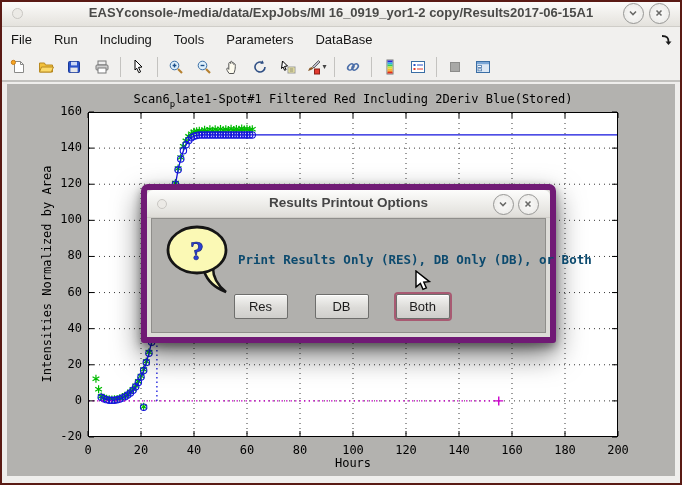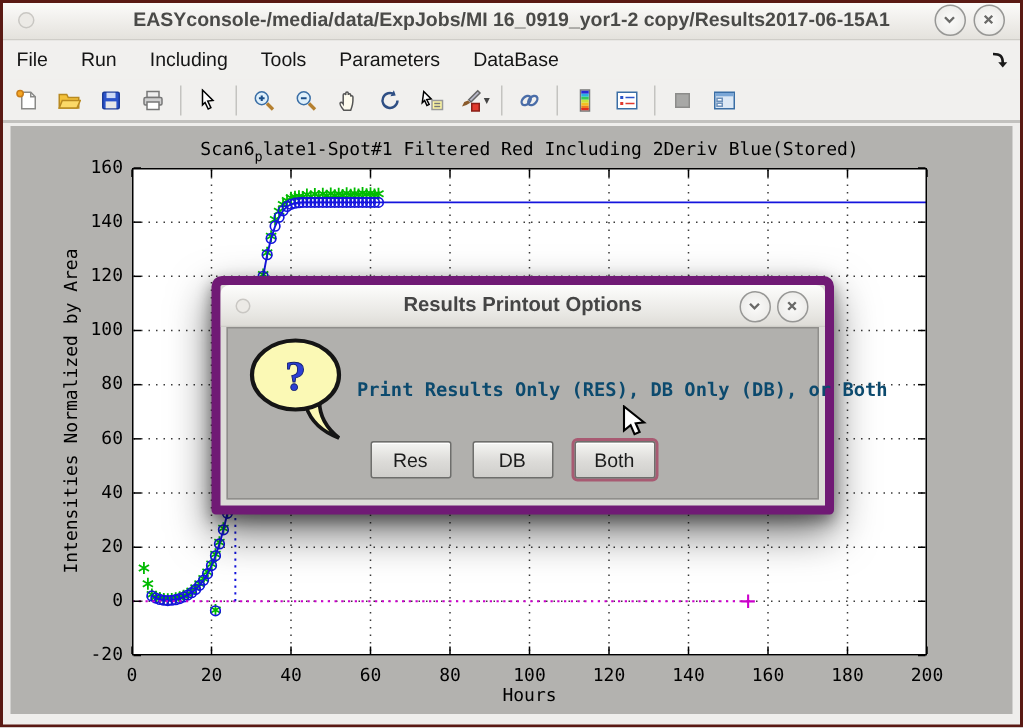--- a/index.html
+++ b/index.html
@@ -50,21 +50,21 @@
   .dialog-titlebar{position:absolute;left:0;top:0;right:0;height:27px;border-radius:6px 6px 0 0;
     background:linear-gradient(#fdfdfc,#e7e6e2 75%,#dedcd7);border-bottom:1px solid #cfcdc8;}
   .dialog-title{position:absolute;left:0;right:0;top:5px;text-align:center;font-size:13.5px;font-weight:bold;color:#454545;}
   .dialog-titlebar .menu-dot{position:absolute;left:10px;top:9px;width:8px;height:8px;border-radius:50%;
     border:1.5px solid #c9c7c3;background:#eceae6;}
   .dlg-shade{right:36px;top:4px;} .dlg-close{right:11px;top:4px;}
   .dialog-body{position:absolute;left:4px;right:4px;top:28px;bottom:4px;background:#b1b0ad;border:1px solid #8f8e8b;}
   .bubble{position:absolute;left:12px;top:4px;}
   .dialog-message{position:absolute;left:86px;top:33px;font-family:"DejaVu Sans Mono",monospace;
     font-size:12.5px;color:#0c4a6e;white-space:nowrap;font-weight:bold;}
-  .dialog-buttons{position:absolute;left:0;right:14px;bottom:13px;display:flex;justify-content:center;gap:14px;}
+  .dialog-buttons{position:absolute;left:0;right:14px;bottom:13px;display:flex;justify-content:center;gap:27px;}
   .dlg-btn{min-width:54px;height:25px;padding:0 10px;font-family:"Liberation Sans",sans-serif;font-size:13px;color:#1c1c1c;
     background:linear-gradient(#f5f5f3,#dcdbd8 55%,#cfcecb);border:1px solid #6e6e6c;border-radius:2px;
     box-shadow:inset 0 1px 0 #ffffff;}
   .dlg-btn.focused{box-shadow:0 0 0 2px #a85a72, inset 0 1px 0 #ffffff;}
 
   .cursor-arrow{position:absolute;left:414px;top:270px;z-index:55;}
 </style>
 </head>
 <body>
 

